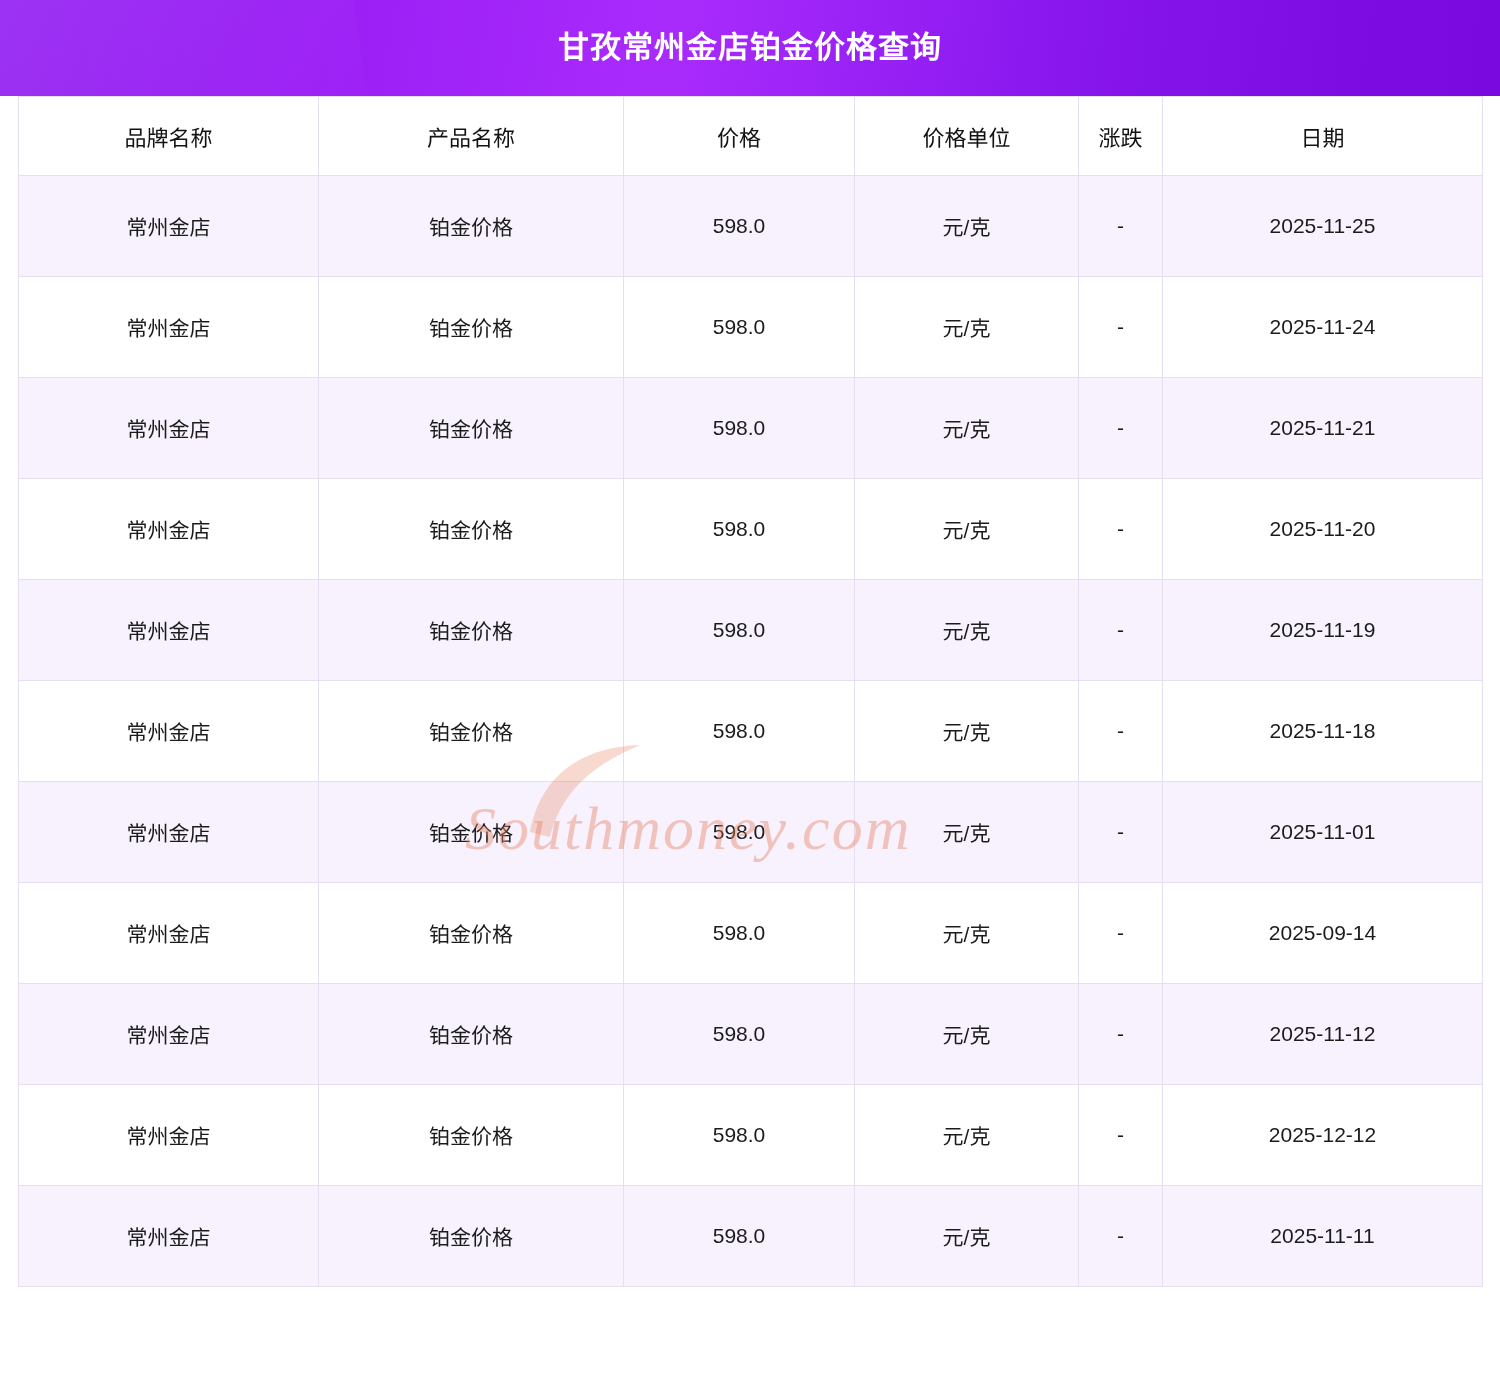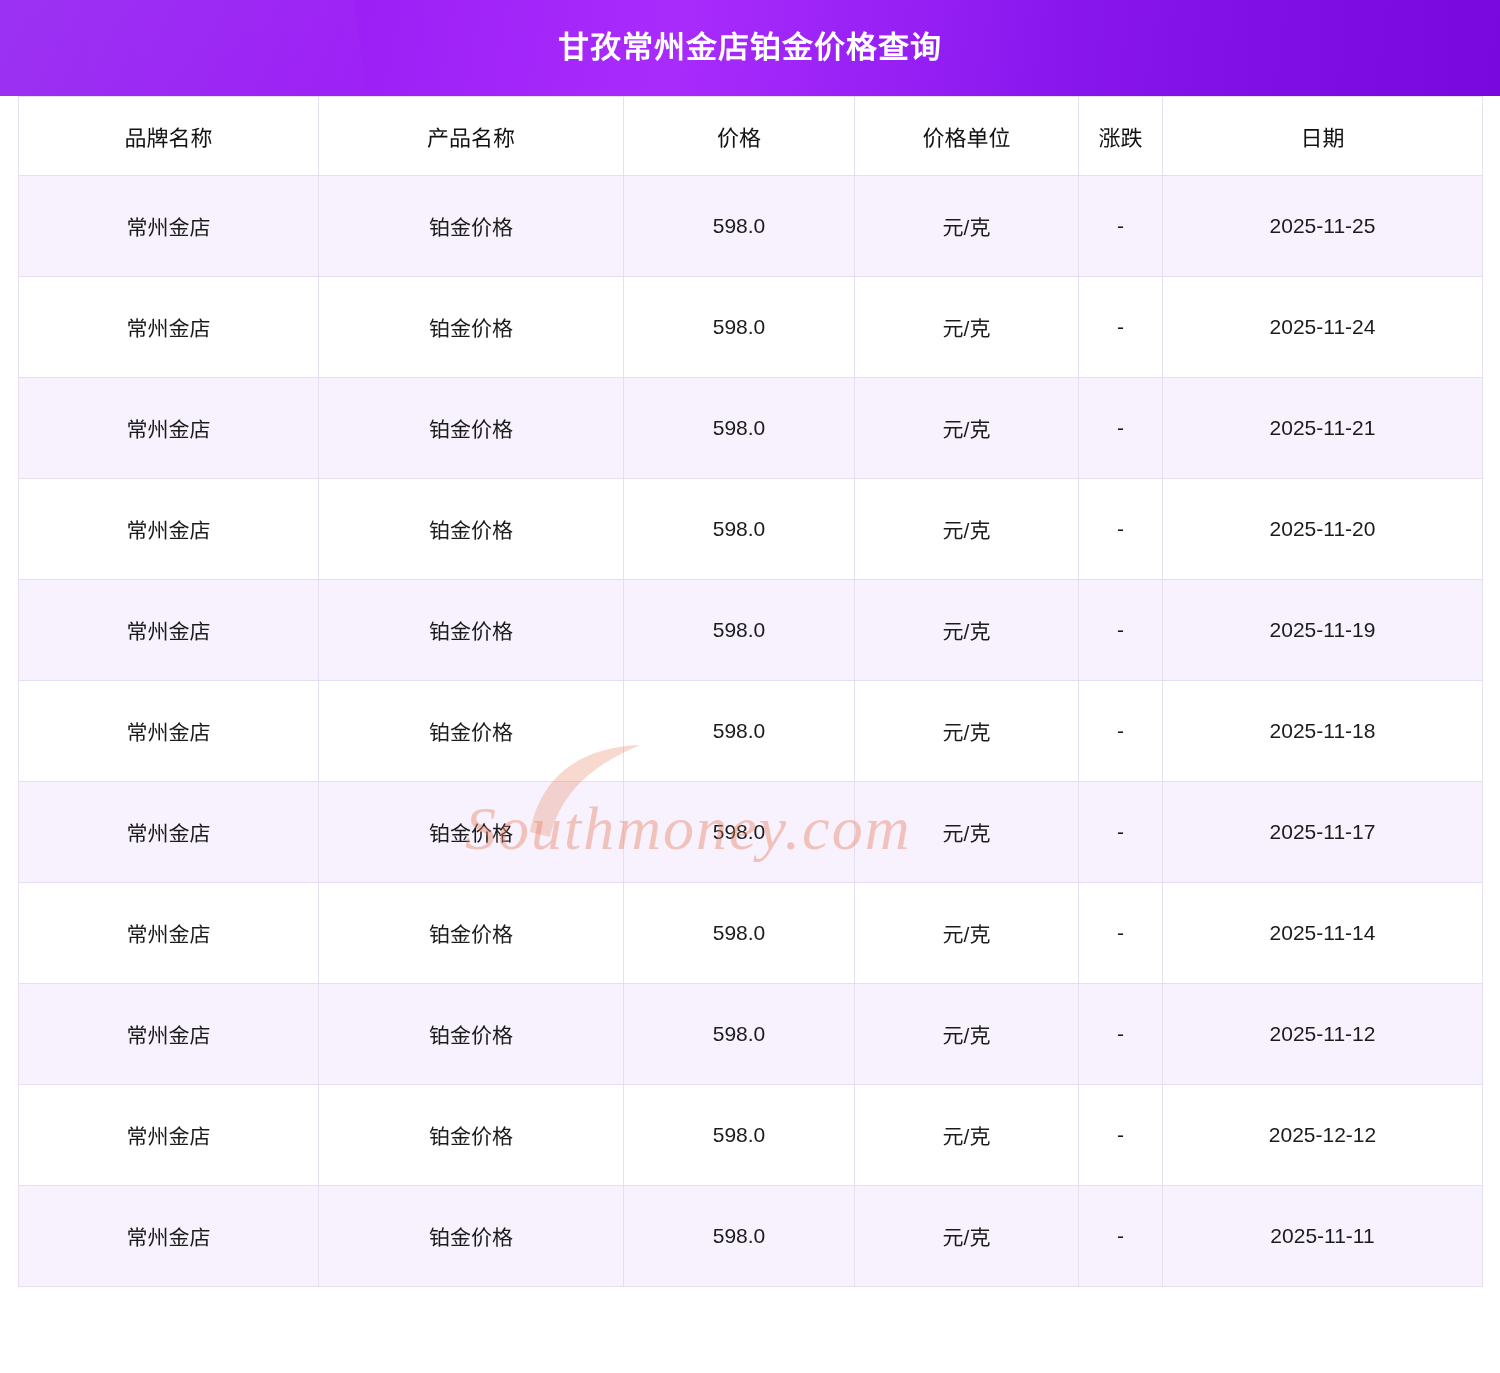--- a/index.html
+++ b/index.html
@@ -237,29 +237,29 @@
             <td>元/克</td>
             <td class="change-cell">-</td>
             <td>2025-11-18</td>
           </tr>
           <tr class="odd">
             <td>常州金店</td>
             <td>铂金价格</td>
             <td>598.0</td>
             <td>元/克</td>
             <td class="change-cell">-</td>
-            <td>2025-11-17</td>
-          </tr>
-          <tr class="even">
-            <td>常州金店</td>
-            <td>铂金价格</td>
-            <td>598.0</td>
-            <td>元/克</td>
-            <td class="change-cell">-</td>
-            <td>2025-11-14</td>
+            <td>2025-11-01</td>
+          </tr>
+          <tr class="even">
+            <td>常州金店</td>
+            <td>铂金价格</td>
+            <td>598.0</td>
+            <td>元/克</td>
+            <td class="change-cell">-</td>
+            <td>2025-09-14</td>
           </tr>
           <tr class="odd">
             <td>常州金店</td>
             <td>铂金价格</td>
             <td>598.0</td>
             <td>元/克</td>
             <td class="change-cell">-</td>
             <td>2025-11-12</td>
           </tr>
           <tr class="even">

